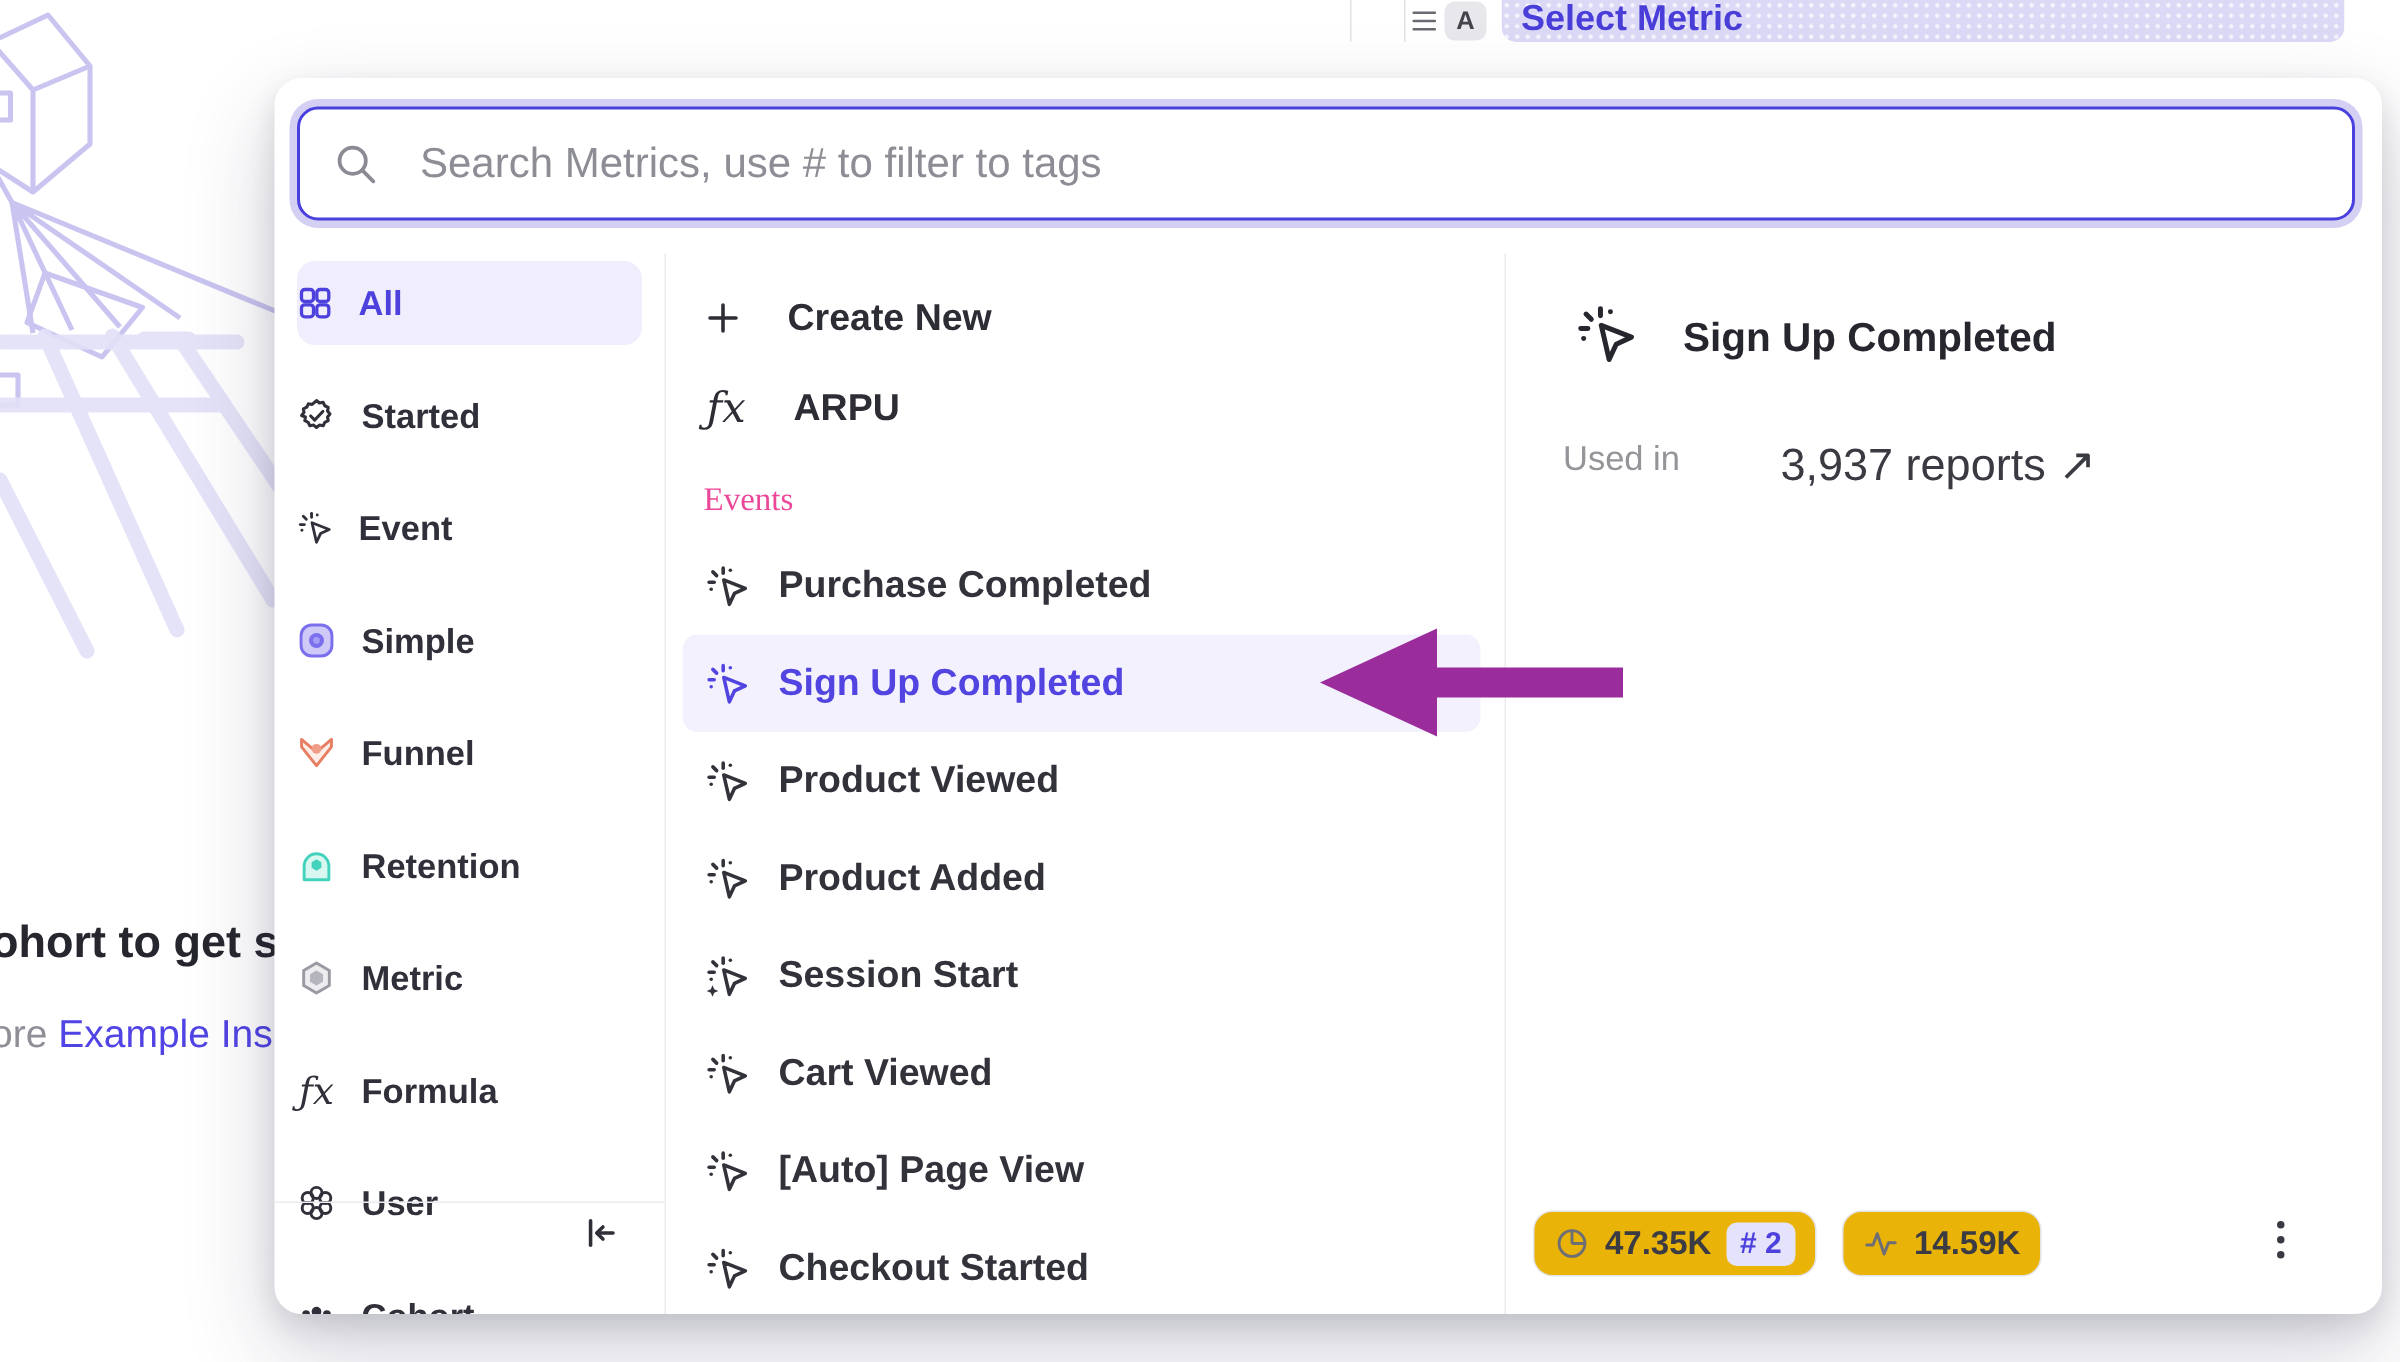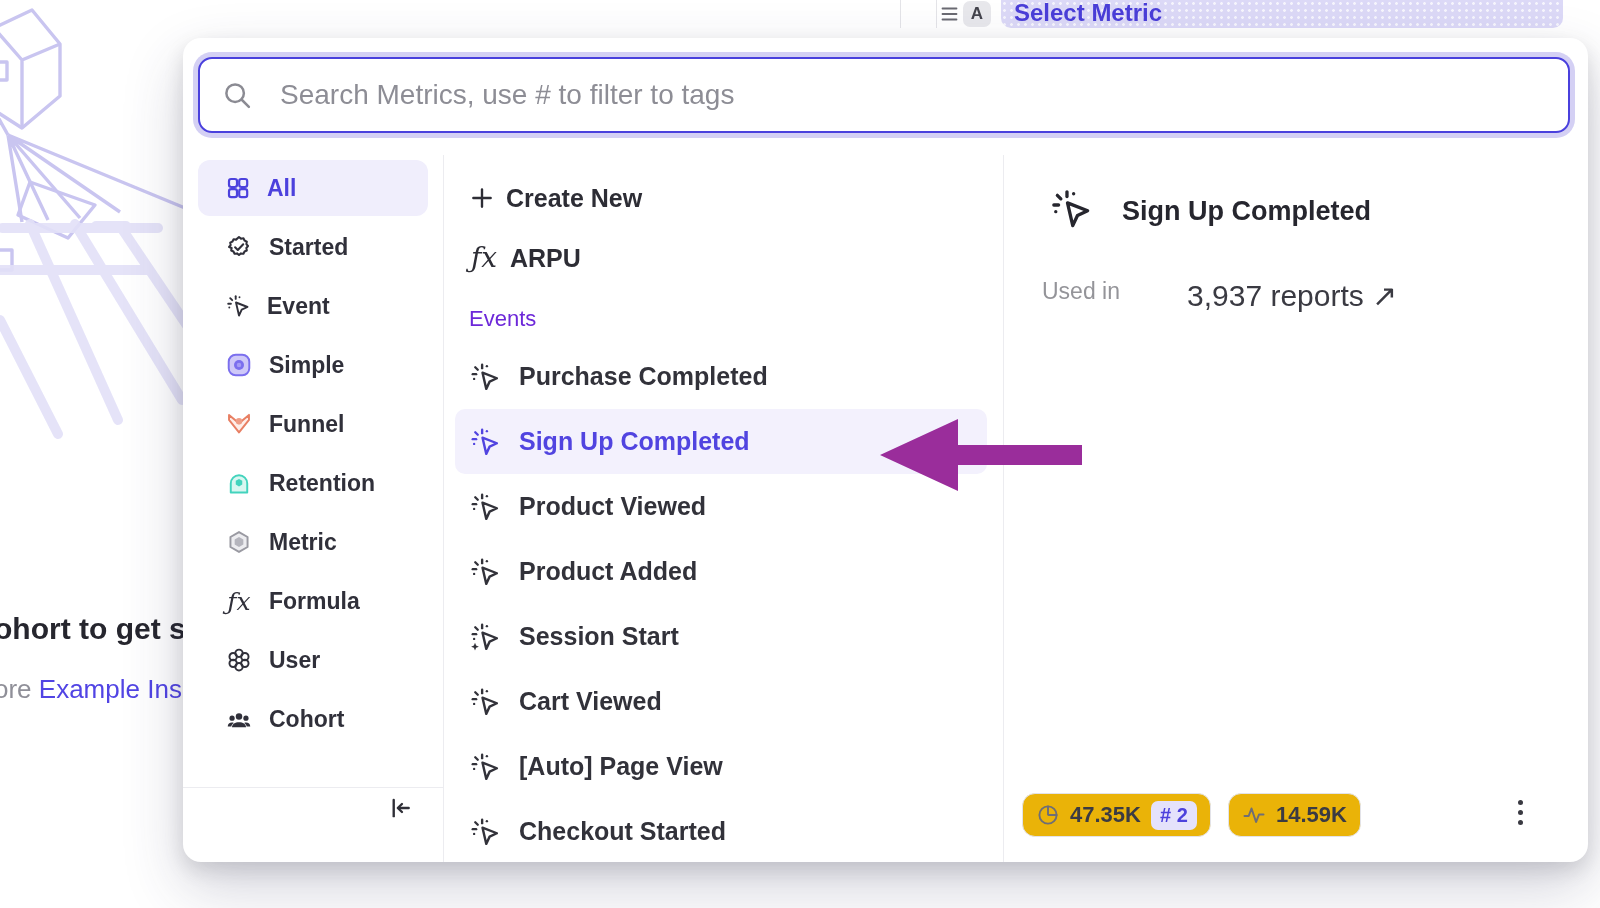--- a/index.html
+++ b/index.html
@@ -18,51 +18,51 @@
   .drag-handle{position:absolute;left:941px;top:6px;}
   .badge-a{position:absolute;left:963px;top:1px;width:28px;height:26px;background:#e8e8ec;border-radius:7px;
            display:flex;align-items:center;justify-content:center;font-size:17px;font-weight:700;color:#44444c;}
   .metric-bar{position:absolute;left:1001px;top:-14px;width:562px;height:42px;border-radius:10px;
               background-color:#dcd9f7;
               background-image:radial-gradient(rgba(255,255,255,.75) 1.3px,transparent 1.5px);
               background-size:7px 7px;}
   .metric-bar-label{position:absolute;left:1014px;top:-2px;font-size:24px;font-weight:700;color:#4a3ed8;line-height:30px;}
 
   
-  .modal{position:absolute;left:183px;top:38px;width:1405px;height:824px;background:#fff;border-radius:18px;
+  .modal{position:absolute;left:183px;top:52px;width:1405px;height:824px;background:#fff;border-radius:18px;
          box-shadow:0 25px 60px rgba(50,50,93,.22),0 8px 20px rgba(0,0,0,.12);z-index:2;overflow:hidden;}
 
   .search{position:absolute;left:15px;top:19px;width:1372px;height:76px;box-sizing:border-box;
           border:2.5px solid #4a40dd;border-radius:14px;box-shadow:0 0 0 5px #d4d0f4;background:#fff;
           display:flex;align-items:center;padding-left:22px;}
   .search input{border:none;outline:none;margin-left:26px;flex:1;font-size:28px;color:#2d2d35;
                 font-family:"Liberation Sans",sans-serif;background:transparent;}
   .search input::placeholder{color:#8d8d95;opacity:1;}
 
   .vdiv{position:absolute;top:117px;bottom:0;width:1px;background:#ececf0;}
 
   
   .sidebar{position:absolute;left:15px;top:122px;width:230px;}
-  .side-item{height:56px;margin-bottom:3px;display:flex;align-items:center;gap:17px;padding-left:28px;
+  .side-item{height:56px;margin-bottom:19px;display:flex;align-items:center;gap:17px;padding-left:0;
              border-radius:12px;font-size:23px;font-weight:600;color:#30303a;cursor:pointer;}
   .side-item.selected{background:#f0eefc;color:#4c41dd;}
   .ic24{width:24px;height:24px;flex-shrink:0;}
   .ic26{width:26px;height:26px;flex-shrink:0;}
   .ic30{width:30px;height:30px;flex-shrink:0;}
   .ic42{width:42px;height:42px;}
   .fx{font-style:italic;font-weight:400;font-family:"DejaVu Serif","Liberation Serif",serif;line-height:1;}
   .fx.s24{font-size:25px;width:26px;text-align:center;}
   .fx.s27{font-size:28px;width:30px;text-align:center;}
   .side-footer-line{position:absolute;left:0;top:749px;width:260px;height:1px;background:#ececf0;}
   .collapse-btn{position:absolute;left:202px;top:755px;width:30px;height:30px;display:flex;align-items:center;justify-content:center;cursor:pointer;color:#2f2f37;}
 
   
-  .row-static{position:absolute;left:272px;width:548px;height:48px;display:flex;align-items:center;gap:11px;
+  .row-static{position:absolute;left:272px;width:548px;height:48px;display:flex;align-items:center;gap:30px;
               padding-left:14px;box-sizing:border-box;font-size:25px;font-weight:600;color:#2d2d35;cursor:pointer;}
-  .events-label{position:absolute;left:286px;top:268px;font-size:22px;color:#6d28d9;}
+  .events-label{position:absolute;left:286px;top:268px;font-size:22px;color:#ec4899;font-family:Liberation Serif, serif;}
   .event-rows{position:absolute;left:272px;top:306px;width:548px;}
   .event-row{width:532px;height:65px;box-sizing:border-box;display:flex;align-items:center;gap:19px;
              padding-left:15px;border-radius:10px;font-size:25px;font-weight:600;color:#32323a;cursor:pointer;}
   .event-row.selected{background:#f3f1fd;color:#5144e0;}
 
   
   .detail-icon{position:absolute;left:867px;top:150px;color:#26262e;}
   .detail-title{position:absolute;left:939px;top:158px;font-size:27px;font-weight:700;color:#26262e;}
   .usedin-label{position:absolute;left:859px;top:240px;font-size:23px;color:#949499;}
   .usedin-value{position:absolute;left:1004px;top:240px;font-size:30px;color:#3a3a42;font-weight:500;cursor:pointer;}

